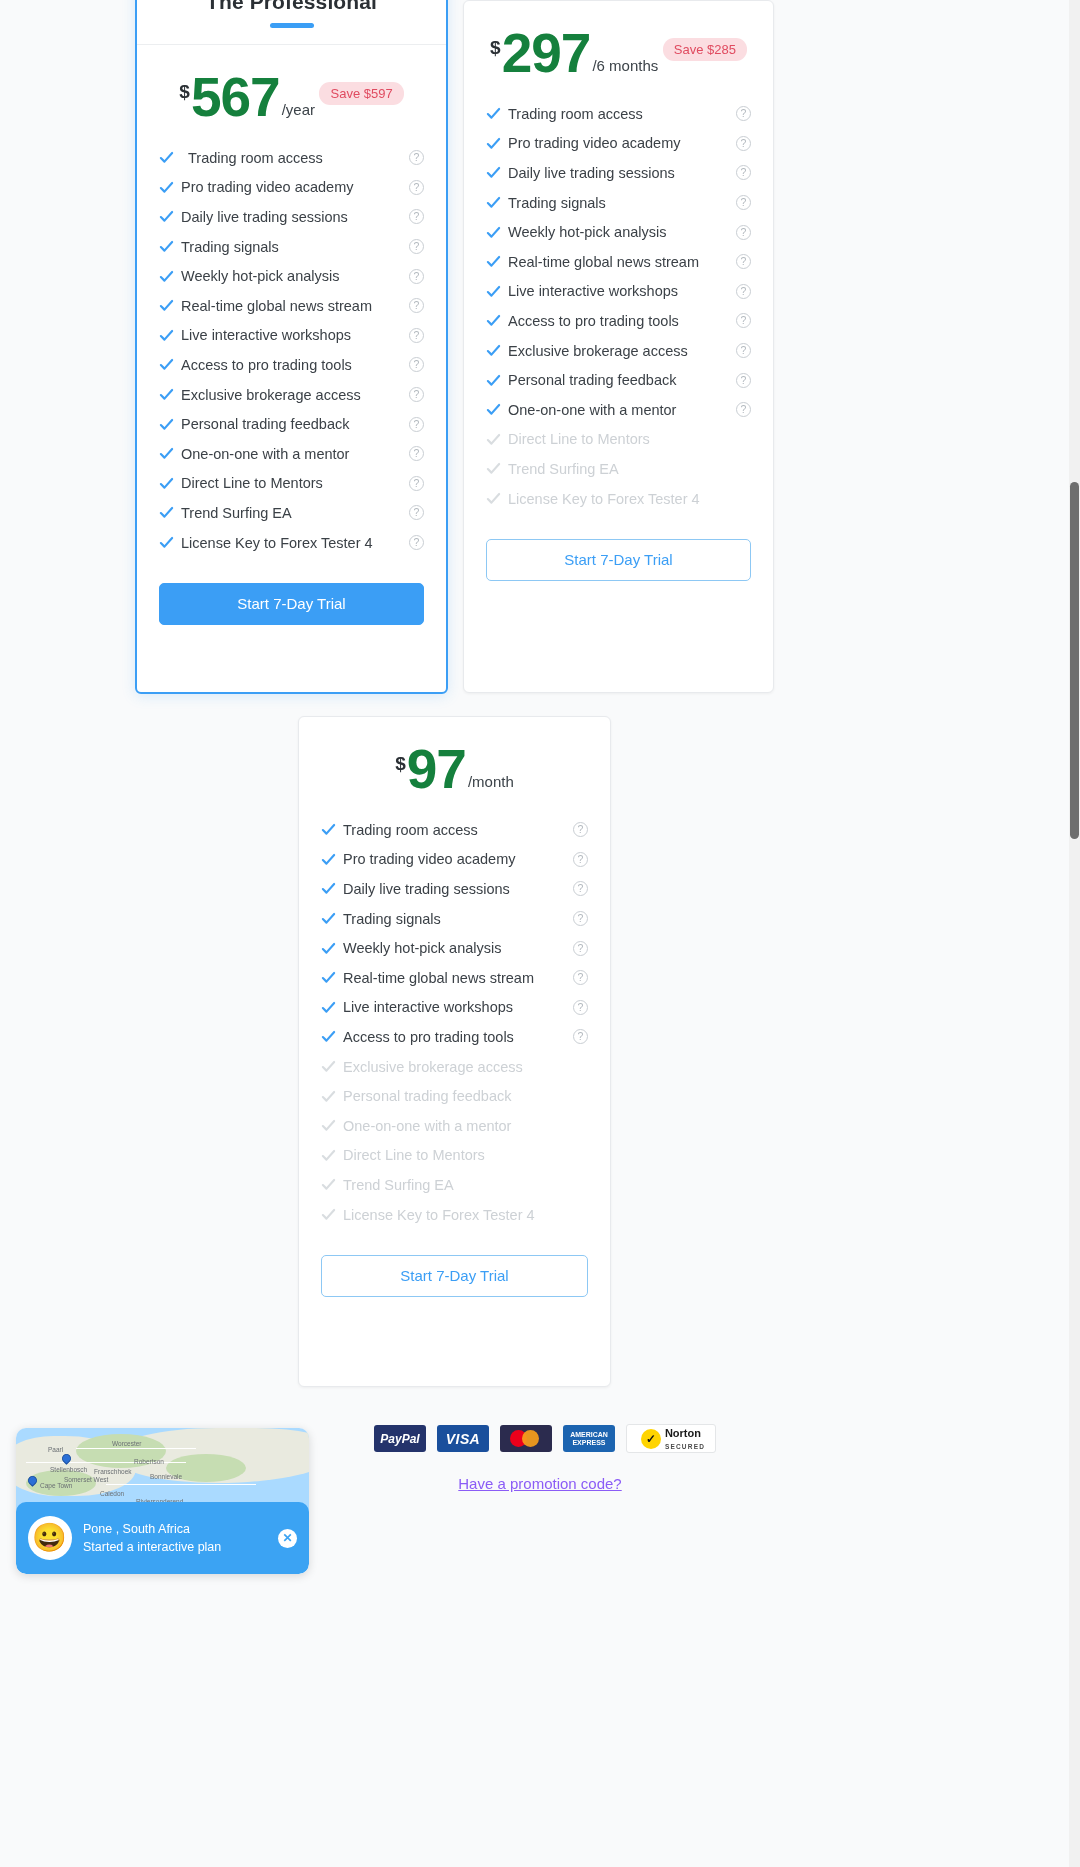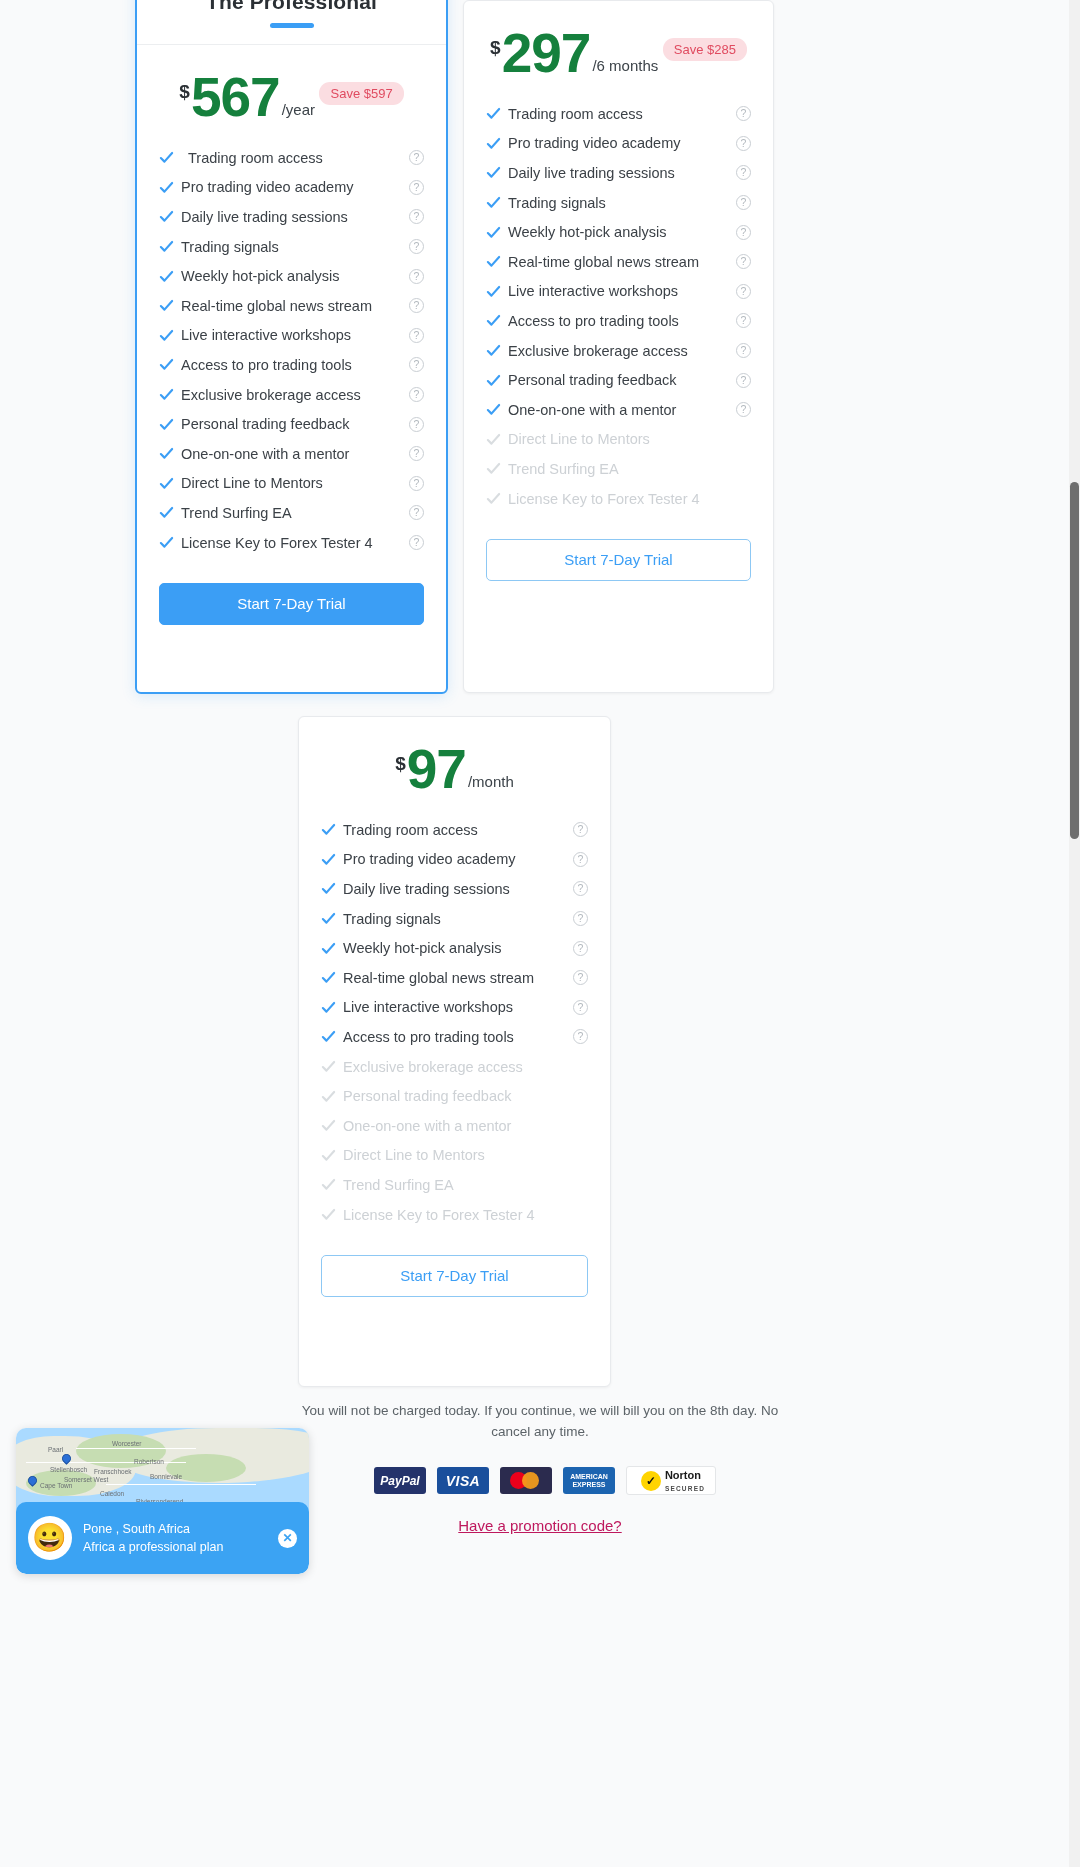--- a/index.html
+++ b/index.html
@@ -139,21 +139,21 @@
   .norton-seal {
     width: 20px; height: 20px; border-radius: 50%;
     background: #ffd400; display: flex; align-items: center; justify-content: center;
     color: #111; font-size: 12px; font-weight: bold;
   }
   .norton-text { text-align: left; color: #1a1a1a; }
   .norton-main { font-size: 11px; font-weight: bold; line-height: 11px; }
   .norton-sub { font-size: 6.5px; letter-spacing: 1.2px; color: #4a4a4a; line-height: 9px; }
   .promo {
     display: inline-block; margin-top: 22px;
-    font-size: 15px; color: #be185d; text-decoration: underline;
+    font-size: 15px; color: #8b5cf6; text-decoration: underline;
     cursor: pointer;
   }
 
   
   .notif {
     position: absolute; left: 16px; top: 1428px;
     width: 293px; height: 146px;
     border-radius: 10px; overflow: hidden;
     box-shadow: 0 2px 10px rgba(0,0,0,0.14);
     background: #ffffff;
@@ -641,21 +641,20 @@
           <span class="feat-label">License Key to Forex Tester 4</span>
           <span class="help">?</span>
         </div>
       </div>
     <div class="cta-wrap">
       <button class="cta secondary">Start 7-Day Trial</button>
     </div>
   </div>
 
   <div class="footer">
-    <div class="disclaimer">You will not be charged today. If you continue, we will bill you on the 8th day. No cancel any time.</div>
     <div class="badges">
       <div class="badge badge-paypal">PayPal</div>
       <div class="badge badge-visa">VISA</div>
       <div class="badge badge-mc">
         <span class="mc-c mc-left"></span>
         <span class="mc-c mc-right"></span>
       </div>
       <div class="badge badge-amex">AMERICAN EXPRESS</div>
       <div class="badge badge-norton">
         <span class="norton-seal">✓</span>
@@ -683,21 +682,21 @@
       <span class="google-wm">Google</span>
       <span class="map-attr">Map data ©2020 AfriGIS (Pty) Ltd</span>
       <span><span class="map-label" style="left: 32px; top: 18px;">Paarl</span><span class="map-label" style="left: 96px; top: 12px;">Worcester</span><span class="map-label" style="left: 118px; top: 30px;">Robertson</span><span class="map-label" style="left: 34px; top: 38px;">Stellenbosch</span><span class="map-label" style="left: 78px; top: 40px;">Franschhoek</span><span class="map-label" style="left: 134px; top: 45px;">Bonnievale</span><span class="map-label" style="left: 24px; top: 54px;">Cape Town</span><span class="map-label" style="left: 84px; top: 62px;">Caledon</span><span class="map-label" style="left: 120px; top: 70px;">Riviersonderend</span><span class="map-label" style="left: 48px; top: 48px;">Somerset West</span><span class="map-label" style="left: 64px; top: 76px;">Hermanus</span></span>
     </div>
     <div class="notif-body">
       <div class="notif-avatar">
         <span class="notif-emoji">😀</span>
       </div>
       <div class="notif-text">
         <div class="notif-name">Pone , South Africa</div>
-        <div class="notif-action">Africa a professional plan</div>
+        <div class="notif-action">Started a interactive plan</div>
       </div>
       <div class="notif-close">✕</div>
     </div>
   </div>
 
   <div class="scrollbar-track">
     <div class="scrollbar-thumb"></div>
   </div>
 
 </div>

